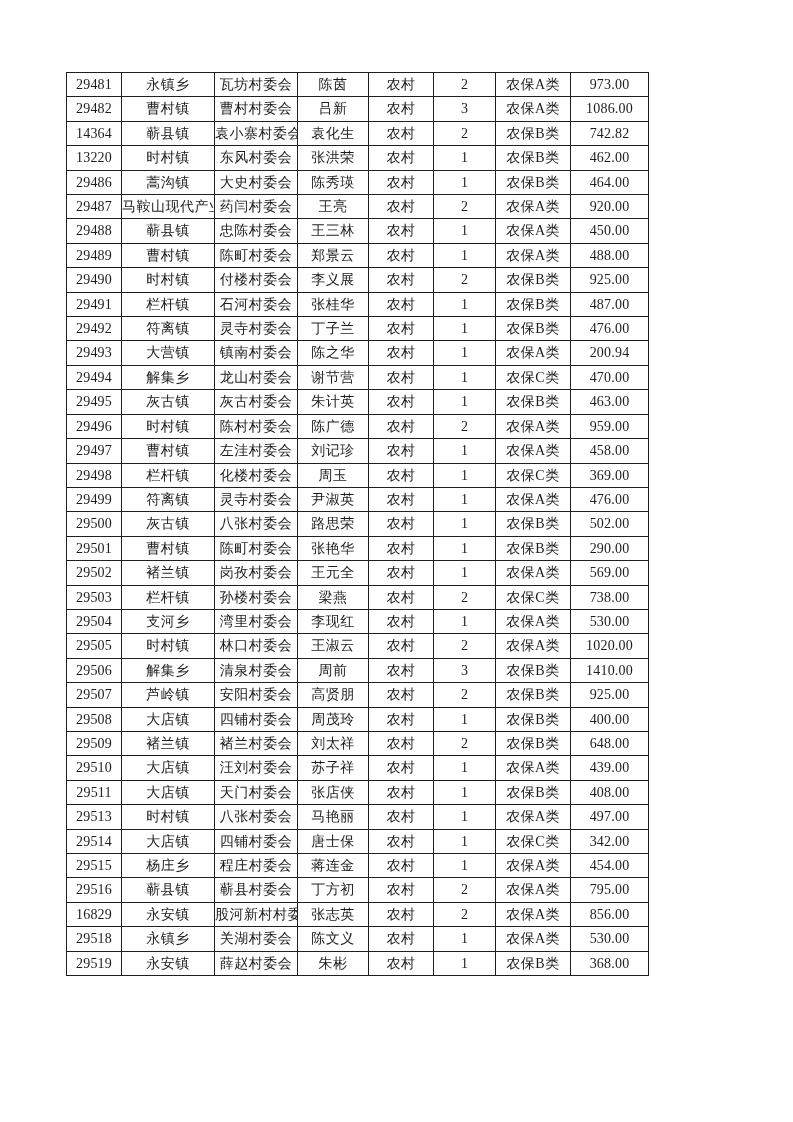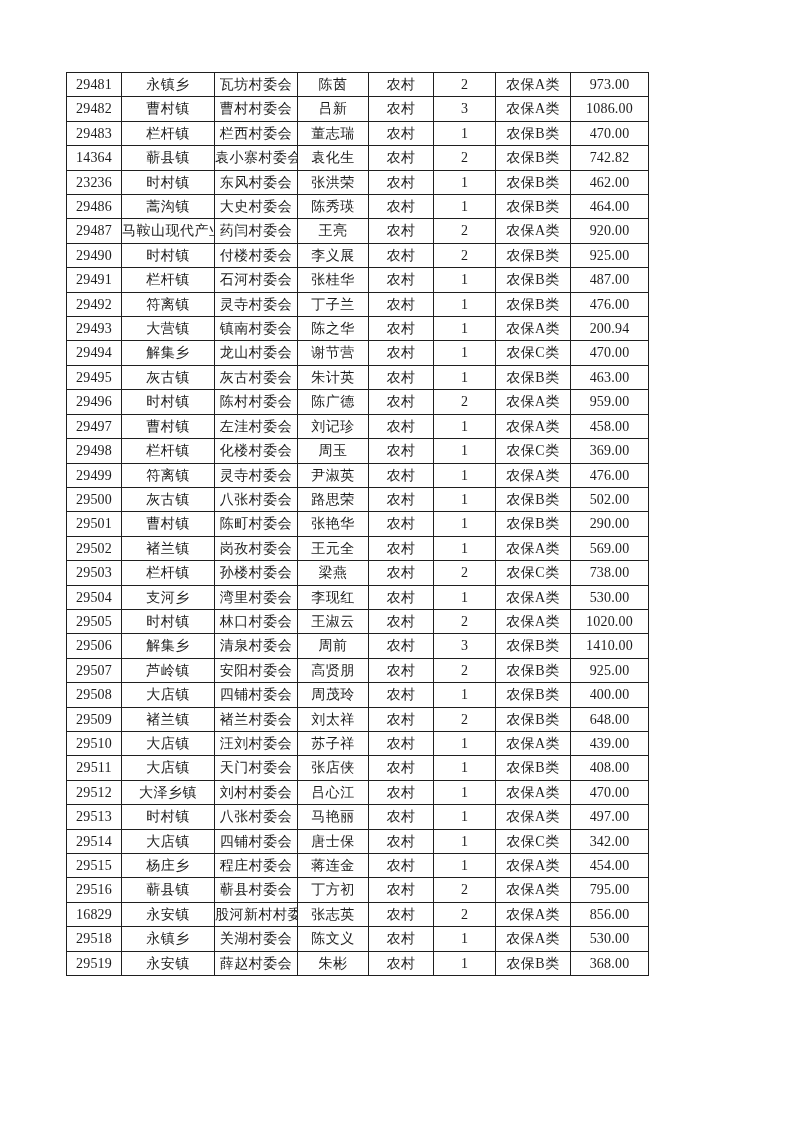--- a/index.html
+++ b/index.html
@@ -70,41 +70,31 @@
           <td class="c0">29482</td>
           <td class="c1">曹村镇</td>
           <td class="c2">曹村村委会</td>
           <td class="c3">吕新</td>
           <td class="c4">农村</td>
           <td class="c5">3</td>
           <td class="c6">农保A类</td>
           <td class="c7">1086.00</td>
         </tr>
         <tr>
-          <td class="c0">29483</td>
-          <td class="c1">栏杆镇</td>
-          <td class="c2">栏西村委会</td>
-          <td class="c3">董志瑞</td>
-          <td class="c4">农村</td>
-          <td class="c5">1</td>
-          <td class="c6">农保B类</td>
-          <td class="c7">470.00</td>
-        </tr>
-        <tr>
           <td class="c0">14364</td>
           <td class="c1">蕲县镇</td>
           <td class="c2">袁小寨村委会</td>
           <td class="c3">袁化生</td>
           <td class="c4">农村</td>
           <td class="c5">2</td>
           <td class="c6">农保B类</td>
           <td class="c7">742.82</td>
         </tr>
         <tr>
-          <td class="c0">23236</td>
+          <td class="c0">13220</td>
           <td class="c1">时村镇</td>
           <td class="c2">东风村委会</td>
           <td class="c3">张洪荣</td>
           <td class="c4">农村</td>
           <td class="c5">1</td>
           <td class="c6">农保B类</td>
           <td class="c7">462.00</td>
         </tr>
         <tr>
           <td class="c0">29486</td>
@@ -120,20 +110,40 @@
           <td class="c0">29487</td>
           <td class="c1">马鞍山现代产业园</td>
           <td class="c2">药闫村委会</td>
           <td class="c3">王亮</td>
           <td class="c4">农村</td>
           <td class="c5">2</td>
           <td class="c6">农保A类</td>
           <td class="c7">920.00</td>
         </tr>
         <tr>
+          <td class="c0">29488</td>
+          <td class="c1">蕲县镇</td>
+          <td class="c2">忠陈村委会</td>
+          <td class="c3">王三林</td>
+          <td class="c4">农村</td>
+          <td class="c5">1</td>
+          <td class="c6">农保A类</td>
+          <td class="c7">450.00</td>
+        </tr>
+        <tr>
+          <td class="c0">29489</td>
+          <td class="c1">曹村镇</td>
+          <td class="c2">陈町村委会</td>
+          <td class="c3">郑景云</td>
+          <td class="c4">农村</td>
+          <td class="c5">1</td>
+          <td class="c6">农保A类</td>
+          <td class="c7">488.00</td>
+        </tr>
+        <tr>
           <td class="c0">29490</td>
           <td class="c1">时村镇</td>
           <td class="c2">付楼村委会</td>
           <td class="c3">李义展</td>
           <td class="c4">农村</td>
           <td class="c5">2</td>
           <td class="c6">农保B类</td>
           <td class="c7">925.00</td>
         </tr>
         <tr>
@@ -338,30 +348,20 @@
         </tr>
         <tr>
           <td class="c0">29511</td>
           <td class="c1">大店镇</td>
           <td class="c2">天门村委会</td>
           <td class="c3">张店侠</td>
           <td class="c4">农村</td>
           <td class="c5">1</td>
           <td class="c6">农保B类</td>
           <td class="c7">408.00</td>
-        </tr>
-        <tr>
-          <td class="c0">29512</td>
-          <td class="c1">大泽乡镇</td>
-          <td class="c2">刘村村委会</td>
-          <td class="c3">吕心江</td>
-          <td class="c4">农村</td>
-          <td class="c5">1</td>
-          <td class="c6">农保A类</td>
-          <td class="c7">470.00</td>
         </tr>
         <tr>
           <td class="c0">29513</td>
           <td class="c1">时村镇</td>
           <td class="c2">八张村委会</td>
           <td class="c3">马艳丽</td>
           <td class="c4">农村</td>
           <td class="c5">1</td>
           <td class="c6">农保A类</td>
           <td class="c7">497.00</td>

